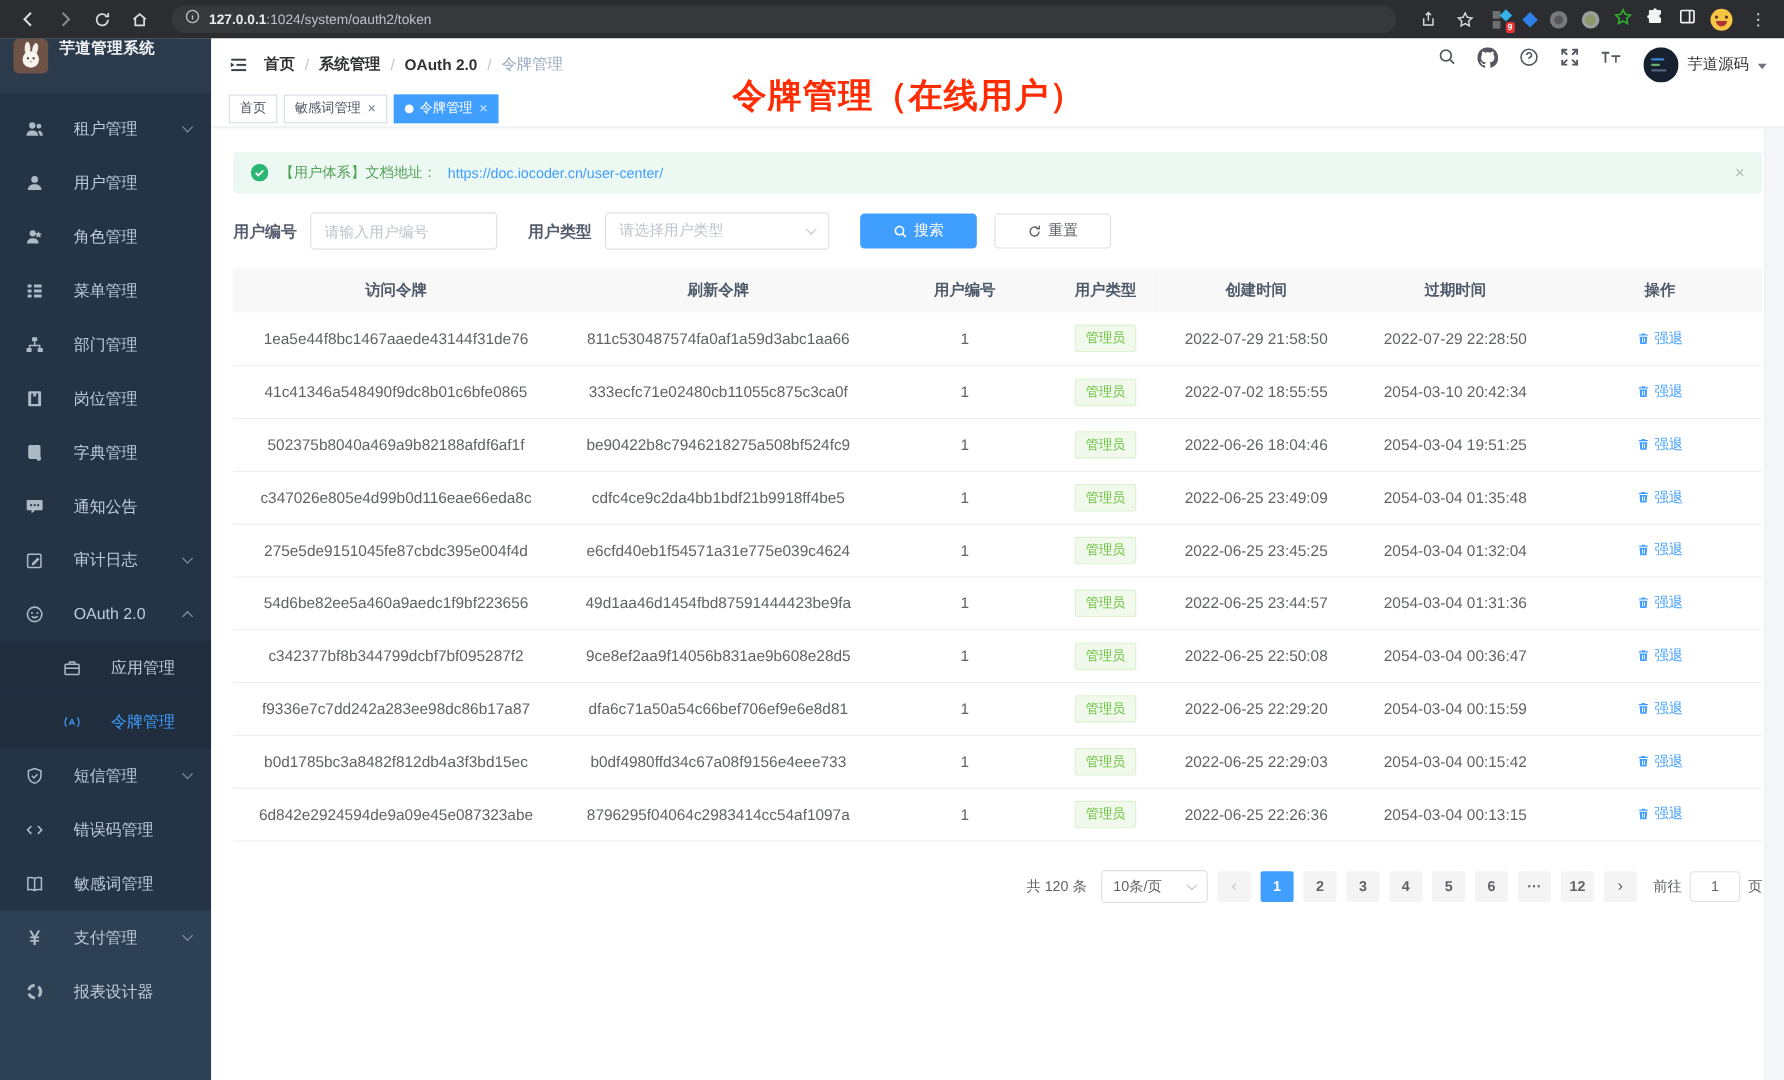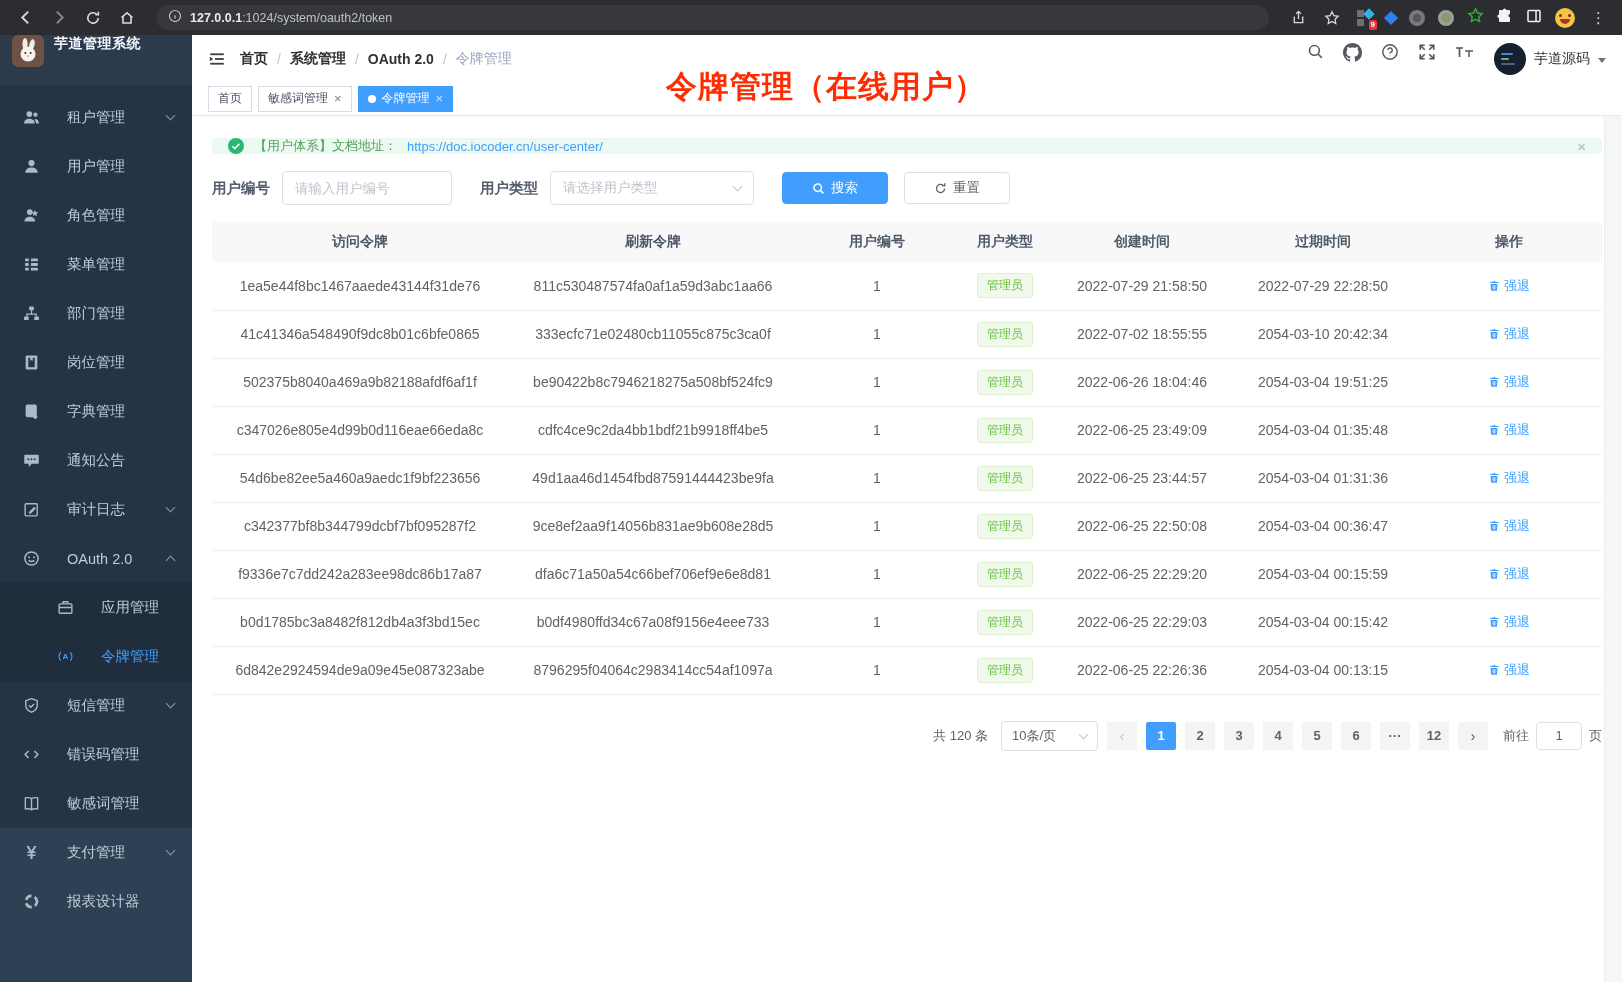--- a/index.html
+++ b/index.html
@@ -74,21 +74,21 @@
   .tag .dot { width:8px; height:8px; border-radius:50%; background:#fff; }
   .tag.active { background:#409eff; border-color:#409eff; color:#fff; }
   .tag-close { font-size:13px; line-height:1; opacity:.75; }
 
   .annotation { position:absolute; left:474px; top:31px; font-size:31px; font-weight:700; letter-spacing:1px; z-index:5;
     pointer-events:none; white-space:nowrap; }
 
   .content { padding:22px 20px 0 20px; position:relative; }
 
   
-  .alert { height:16px; background:#ecf9f2; border-radius:4px; display:flex; align-items:center; gap:10px; padding:0 16px;
+  .alert { height:38px; background:#ecf9f2; border-radius:4px; display:flex; align-items:center; gap:10px; padding:0 16px;
     position:relative; font-size:13px; }
   .alert-text { color:#55a25a; }
   .alert-link { color:#409eff; cursor:pointer; }
   .alert-close { position:absolute; right:16px; color:#a9bdb1; font-size:15px; cursor:pointer; }
 
   
   .filters { display:flex; align-items:center; margin:17px 0 0; }
   .f-label { font-size:14.5px; font-weight:700; color:#545c6e; margin-right:12px; }
   .f-input { width:170px; height:34px; border:1px solid #dcdfe6; border-radius:4px; padding:0 12px; font-size:13.5px;
     color:#606266; outline:none; margin-right:28px; font-family:inherit; }
@@ -574,20 +574,34 @@
               <td>2022-06-25 23:49:09</td>
               <td>2054-03-04 01:35:48</td>
               <td><span class="action-link">
                   <svg width="12" height="12" viewBox="0 0 16 16" fill="currentColor">
                     <path d="M6.2 1.6h3.6l.5 1.1h3.2v1.4H2.5V2.7h3.2zM3.4 5.4h9.2l-.7 9h-7.8zM6.3 7v5.6h1.1V7zm2.3 0v5.6h1.1V7z"></path>
                   </svg>
                   <span>强退</span>
                 </span></td>
             </tr>
             <tr class="t-row">
+              <td>275e5de9151045fe87cbdc395e004f4d</td>
+              <td>e6cfd40eb1f54571a31e775e039c4624</td>
+              <td>1</td>
+              <td><span class="badge">管理员</span></td>
+              <td>2022-06-25 23:45:25</td>
+              <td>2054-03-04 01:32:04</td>
+              <td><span class="action-link">
+                  <svg width="12" height="12" viewBox="0 0 16 16" fill="currentColor">
+                    <path d="M6.2 1.6h3.6l.5 1.1h3.2v1.4H2.5V2.7h3.2zM3.4 5.4h9.2l-.7 9h-7.8zM6.3 7v5.6h1.1V7zm2.3 0v5.6h1.1V7z"></path>
+                  </svg>
+                  <span>强退</span>
+                </span></td>
+            </tr>
+            <tr class="t-row">
               <td>54d6be82ee5a460a9aedc1f9bf223656</td>
               <td>49d1aa46d1454fbd87591444423be9fa</td>
               <td>1</td>
               <td><span class="badge">管理员</span></td>
               <td>2022-06-25 23:44:57</td>
               <td>2054-03-04 01:31:36</td>
               <td><span class="action-link">
                   <svg width="12" height="12" viewBox="0 0 16 16" fill="currentColor">
                     <path d="M6.2 1.6h3.6l.5 1.1h3.2v1.4H2.5V2.7h3.2zM3.4 5.4h9.2l-.7 9h-7.8zM6.3 7v5.6h1.1V7zm2.3 0v5.6h1.1V7z"></path>
                   </svg>

